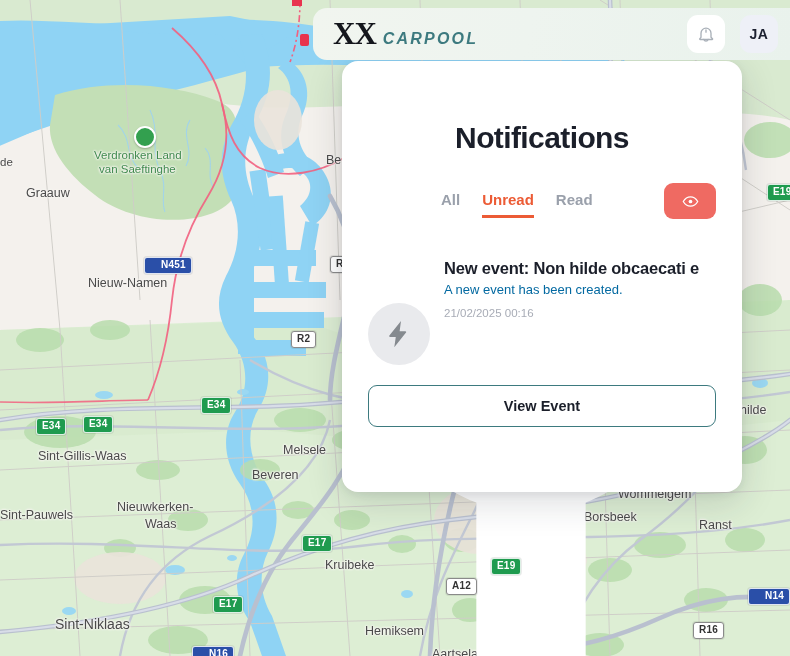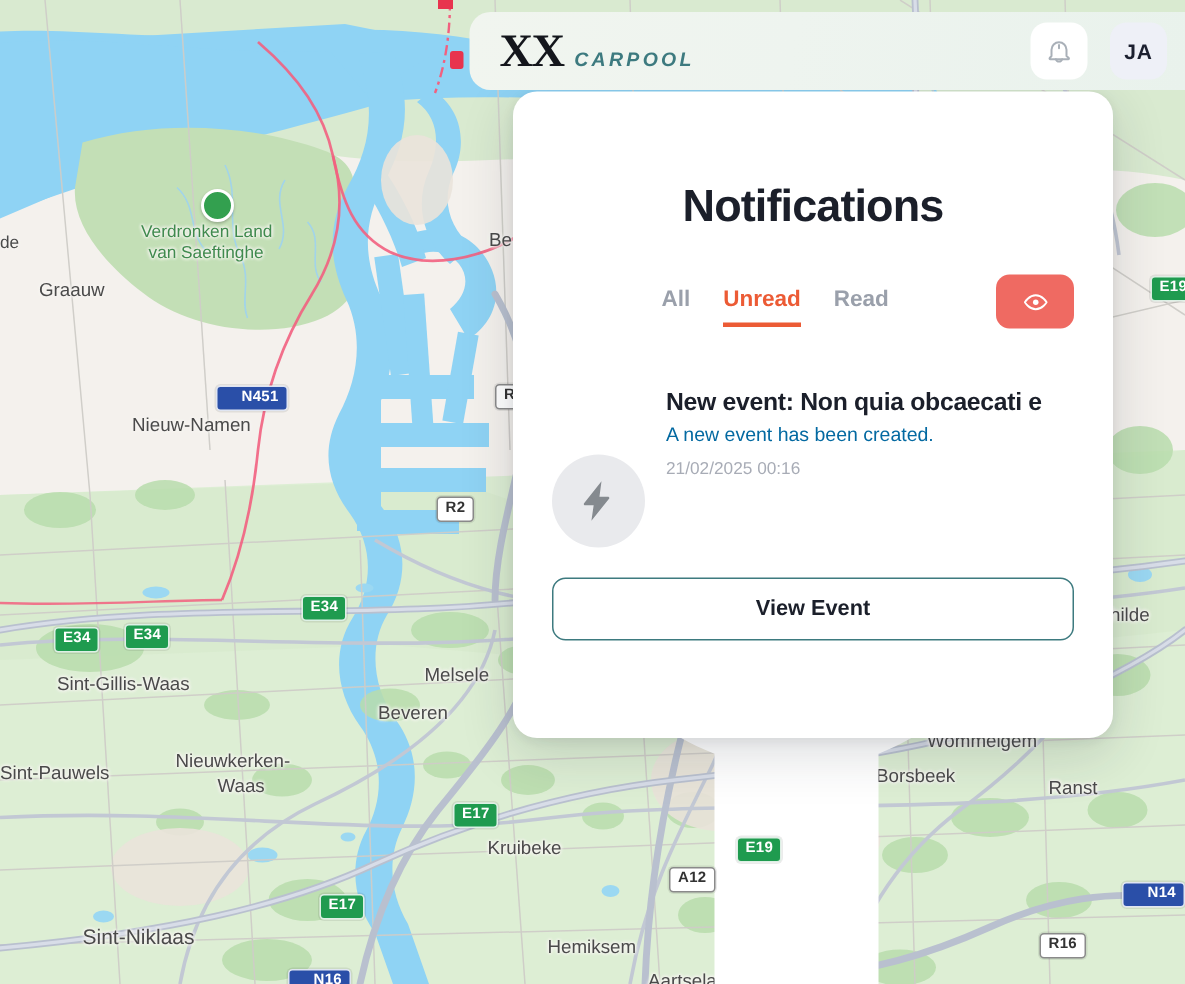--- a/index.html
+++ b/index.html
@@ -66,21 +66,21 @@
     z-index: 20;
   }
   #logo { display: flex; align-items: baseline; gap: 7px; }
   .logo-xx {
     font-family: "Liberation Serif", serif;
     font-size: 31px; font-weight: 700; color: #14161c;
     letter-spacing: -1px;
   }
   .logo-word {
     font-family: "Liberation Sans", sans-serif;
-    font-size: 13px; font-weight: 700; font-style: italic;
+    font-size: 16px; font-weight: 700; font-style: italic;
     color: #3d7a7f; letter-spacing: 2.2px;
   }
   #header-actions { margin-left: auto; display: flex; align-items: center; gap: 15px; }
   .icon-btn {
     width: 38px; height: 38px; border-radius: 11px;
     background: #ffffff;
     display: flex; align-items: center; justify-content: center;
     border: none; cursor: pointer;
   }
   .icon-btn svg { width: 20px; height: 20px; }
@@ -451,21 +451,21 @@
     </div>
 
     <div id="notif-list">
       <div class="notif">
         <div class="notif-icon">
           <svg viewBox="0 0 24 24" fill="#858a8f">
             <path d="M13.6 1.5 4.3 13.2c-.35.44-.04 1.1.52 1.1h4.6l-1.2 8.2 9.4-11.7c.35-.44.04-1.1-.52-1.1h-4.6z"></path>
           </svg>
         </div>
         <div class="notif-body">
-          <div class="notif-title">New event: Non quia obcaecati e</div>
+          <div class="notif-title">New event: Non hilde obcaecati e</div>
           <div class="notif-text">A new event has been created.</div>
           <div class="notif-time">21/02/2025 00:16</div>
         </div>
       </div>
       <button id="view-event-btn">View Event</button>
     </div>
   </div>
 
 </div>
 

